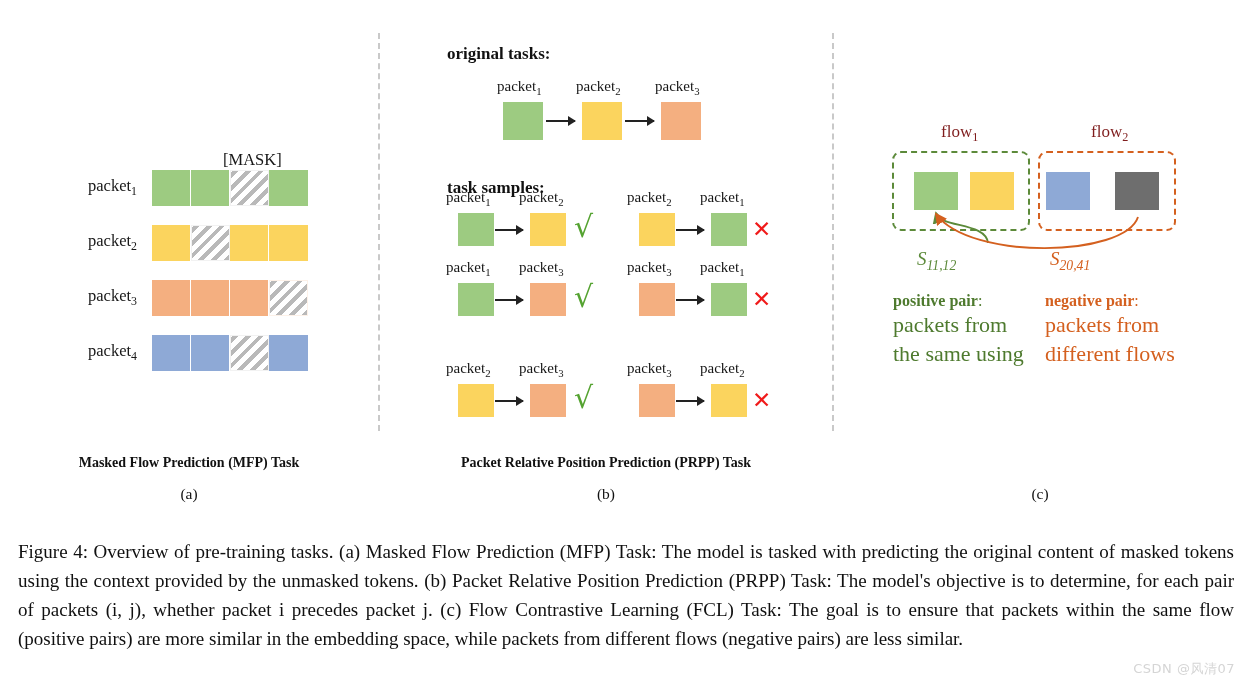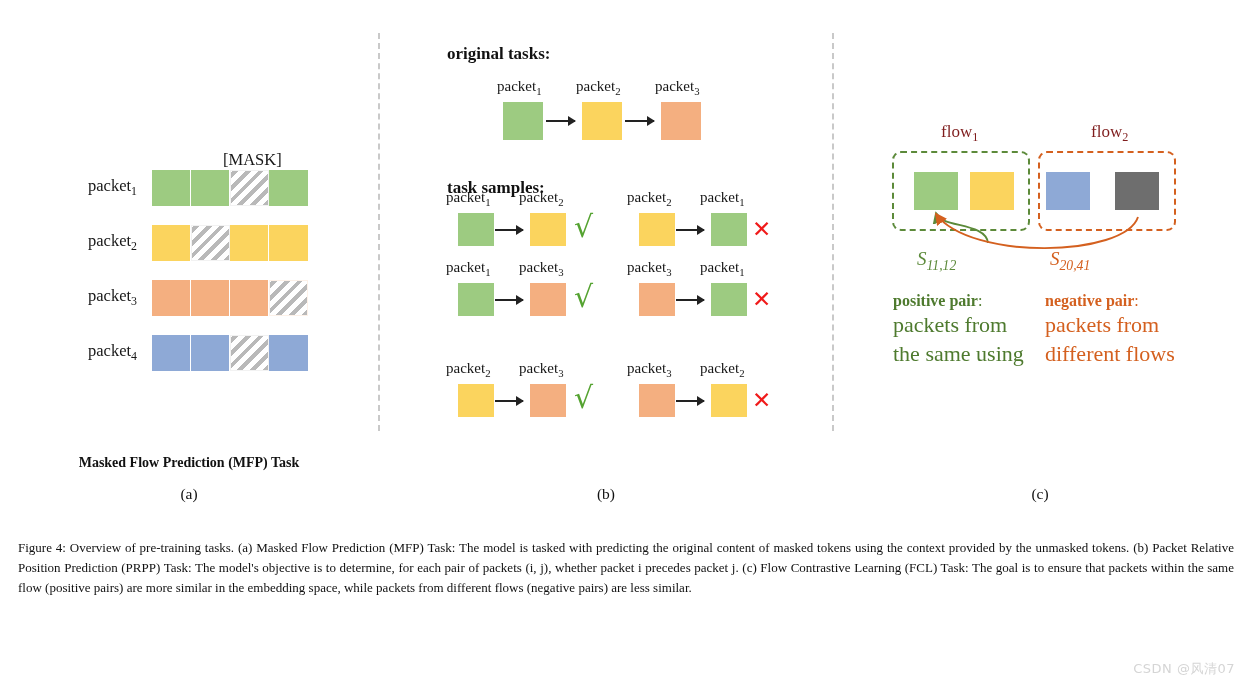--- a/index.html
+++ b/index.html
@@ -57,21 +57,21 @@
   .s-lab{position:absolute;font-style:italic;font-size:19px;font-family:"Liberation Serif",serif;}
   .pair-head{font-weight:bold;font-size:16px;}
   .pair-body{font-size:22px;line-height:1.33;}
 
   
   .panel-cap{position:absolute;font-weight:bold;font-size:14px;text-align:center;color:#111;}
   .panel-letter{position:absolute;font-size:15.5px;text-align:center;color:#111;}
 
   .figcap{
     position:absolute;left:18px;top:538px;width:1216px;
-    font-size:13px;line-height:1.52;color:#101010;text-align:justify;
+    font-size:19px;line-height:1.52;color:#101010;text-align:justify;
   }
   .watermark{
     position:absolute;right:14px;bottom:8px;
     font-size:13px;color:#d5d5d5;
     font-family:"DejaVu Sans",sans-serif;letter-spacing:.5px;
   }
 </style>
 </head>
 <body>
 
@@ -202,20 +202,21 @@
     <div style="position:absolute;left:1045px;top:292px;color:#D4601F;">
       <div class="pair-head"><span>negative pair</span><span style="font-weight:normal;">:</span></div>
       <div class="pair-body">packets from</div>
       <div class="pair-body">different flows</div>
     </div>
   </div>
 
   <div class="panel-cap" style="left:18px;top:455px;width:342px;">Masked Flow Prediction (MFP) Task</div>
   <div class="panel-letter" style="left:18px;top:485px;width:342px;">(a)</div>
 
+  <div class="panel-cap" style="left:396px;top:455px;width:420px;">Packet Relative Position Prediction (PRPP) Task</div>
   <div class="panel-letter" style="left:396px;top:485px;width:420px;">(b)</div>
 
   <div class="panel-letter" style="left:850px;top:485px;width:380px;">(c)</div>
 
   <div class="figcap">Figure 4: Overview of pre-training tasks. (a) Masked Flow Prediction (MFP) Task: The model is tasked with predicting the original content of masked tokens using the context provided by the unmasked tokens. (b) Packet Relative Position Prediction (PRPP) Task: The model's objective is to determine, for each pair of packets (i, j), whether packet i precedes packet j. (c) Flow Contrastive Learning (FCL) Task: The goal is to ensure that packets within the same flow (positive pairs) are more similar in the embedding space, while packets from different flows (negative pairs) are less similar.</div>
 
   <div class="watermark">CSDN @风清07</div>
 
 </div>
 

